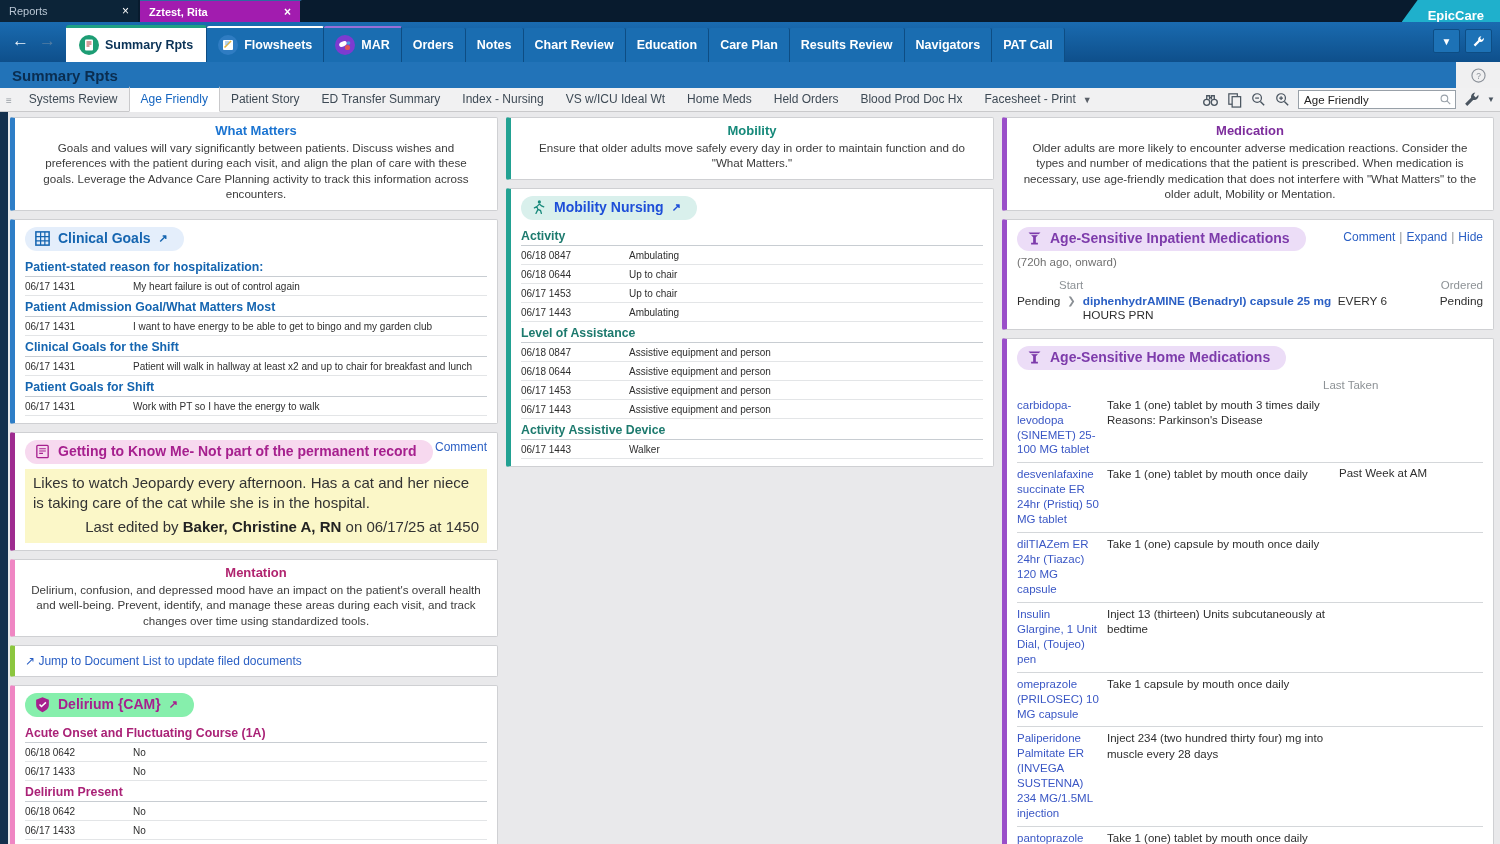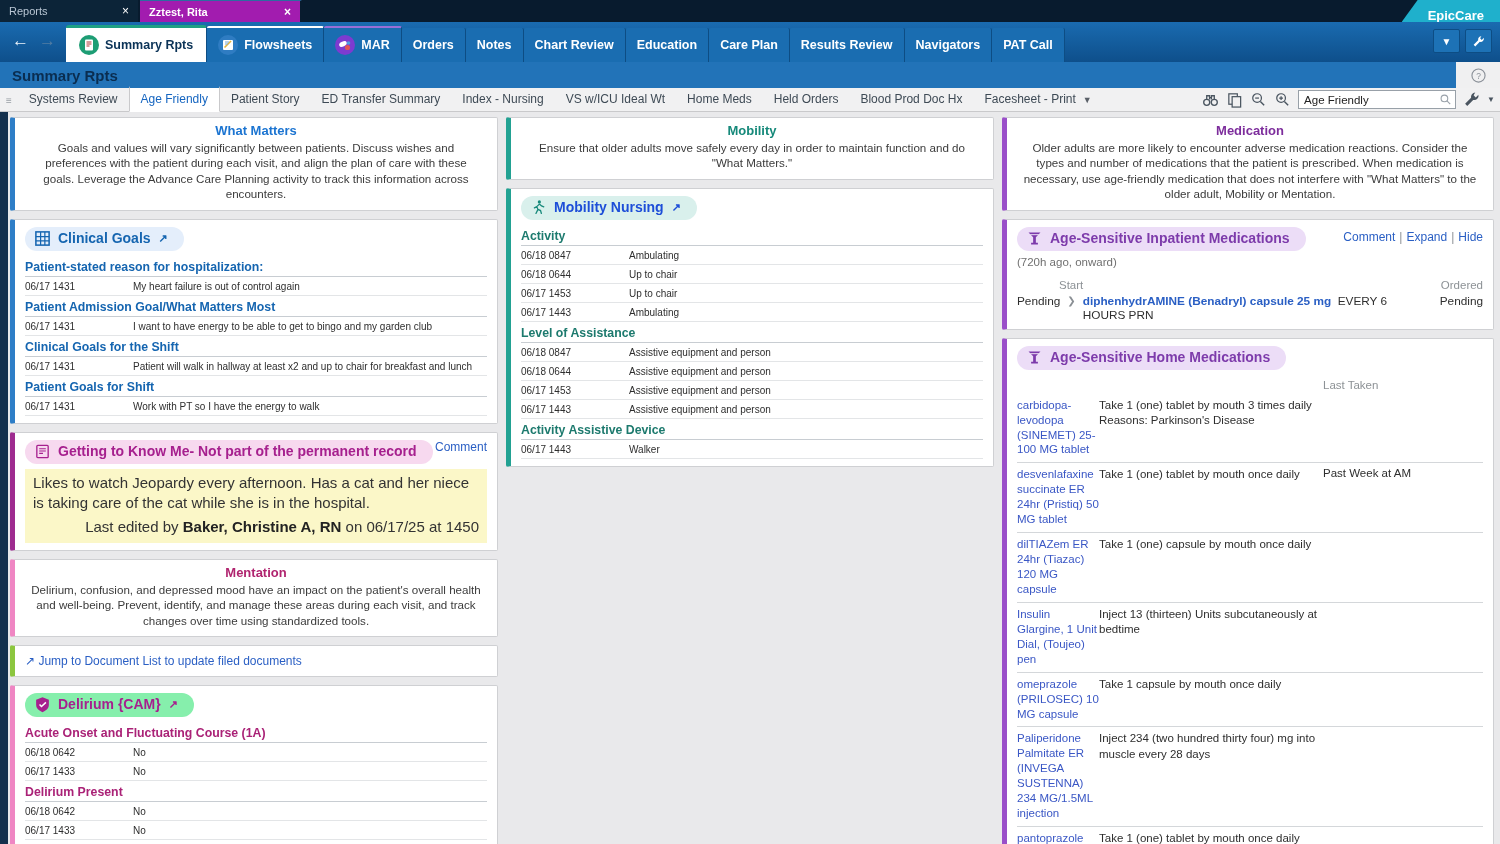--- a/index.html
+++ b/index.html
@@ -89,21 +89,21 @@
   .meds-range{color:#707070;font-size:11.5px;margin:3px 0 11px}
   .med-cols{display:flex;font-size:11.5px;color:#8d9296}
   .med-cols .c-start{margin-left:42px}
   .med-cols .c-ord{margin-left:auto}
   .medrow{display:flex;align-items:flex-start;gap:7px;font-size:11.8px;margin-top:3px;color:#2e2e2e}
   .med-link{color:#2a5fc4;font-weight:bold}
   .chev{color:#8a8f94;font-size:10px;padding-top:1px}
   .med-ord{margin-left:auto}
 
   .hm-head{display:grid;grid-template-columns:82px 224px 1fr;font-size:11.5px;color:#8d9296;padding:4px 0 3px}
-  .hm-row{display:grid;grid-template-columns:82px 224px 1fr;font-size:11.5px;border-bottom:1px solid #d4d7da;padding:4px 0 5px}
+  .hm-row{display:grid;grid-template-columns:82px 224px 1fr;column-gap:8px;font-size:11.5px;border-bottom:1px solid #d4d7da;padding:4px 0 5px}
   .hm-name{color:#3a57c5;line-height:1.3}
   .hm-sig{color:#2e2e2e;line-height:1.33}
   .hm-lt{color:#2e2e2e}
 </style>
 </head>
 <body>
 
 <div class="titlebar">
   <div class="wtab">
     <span>Reports</span>

